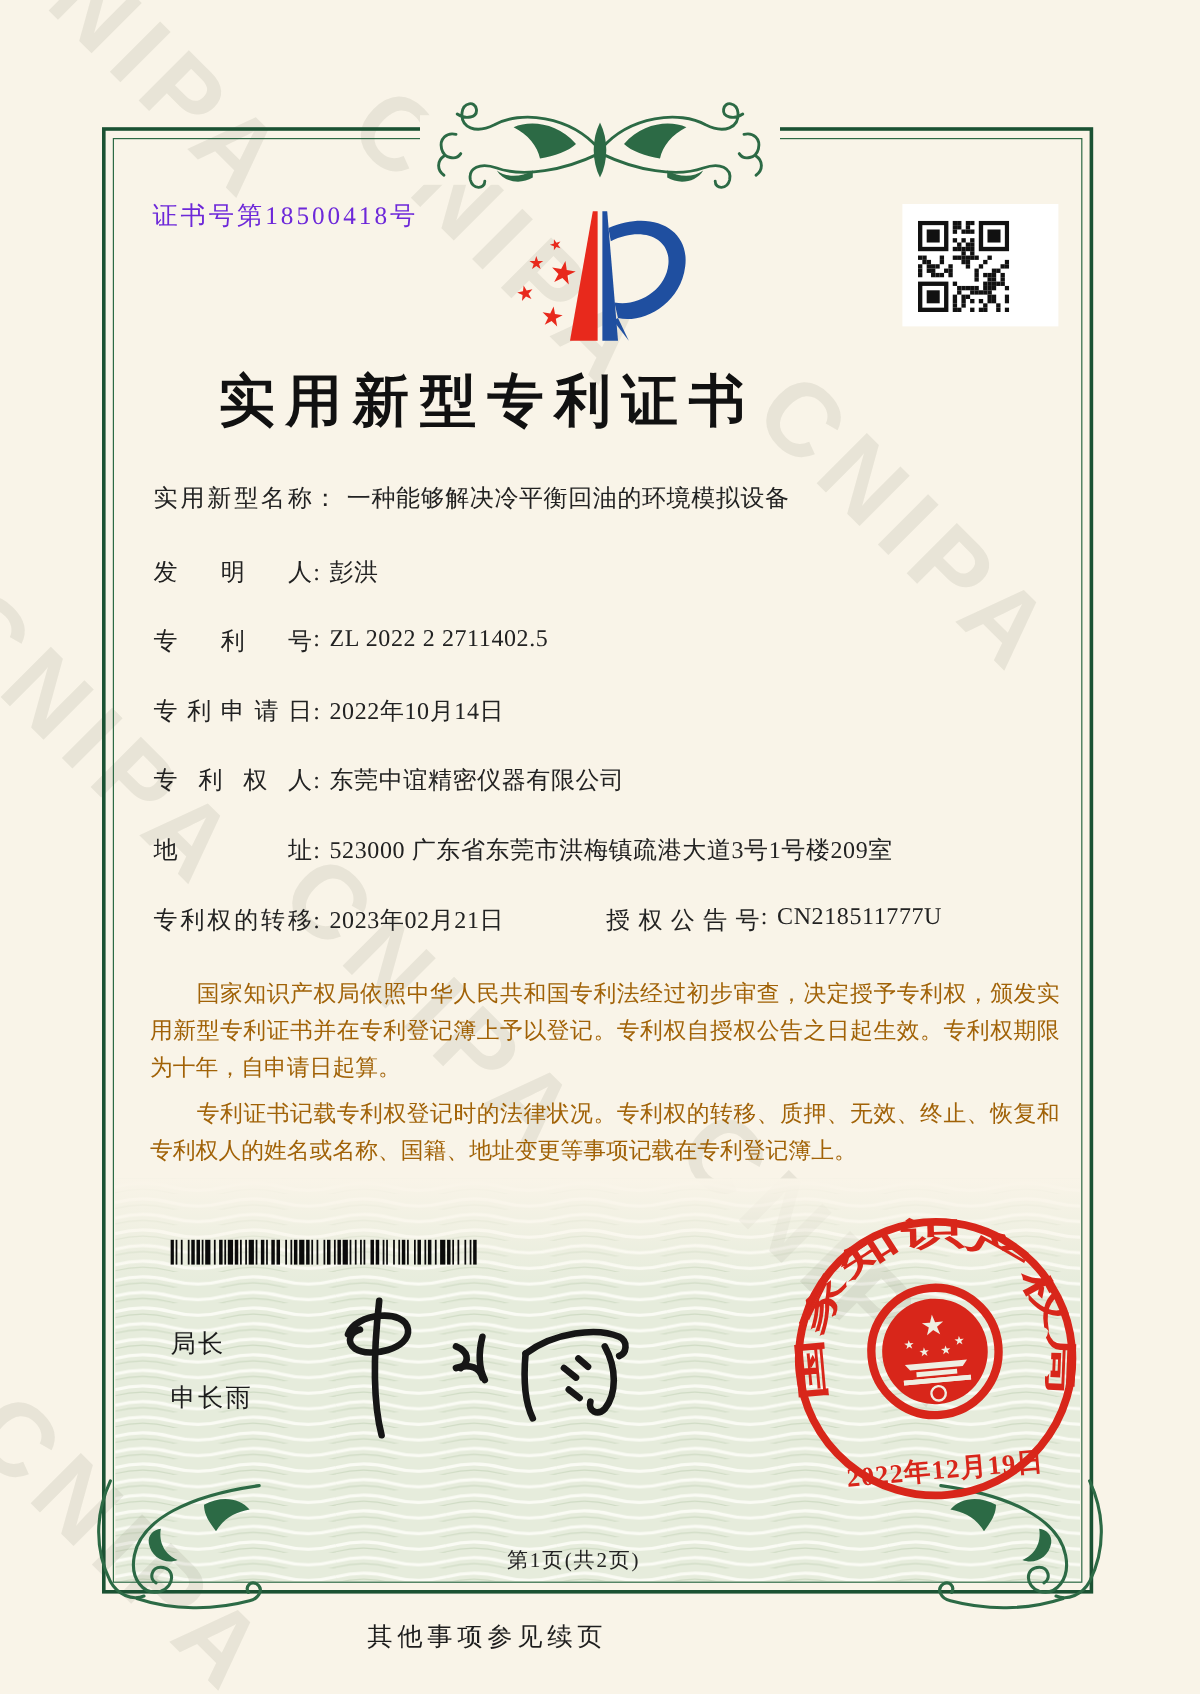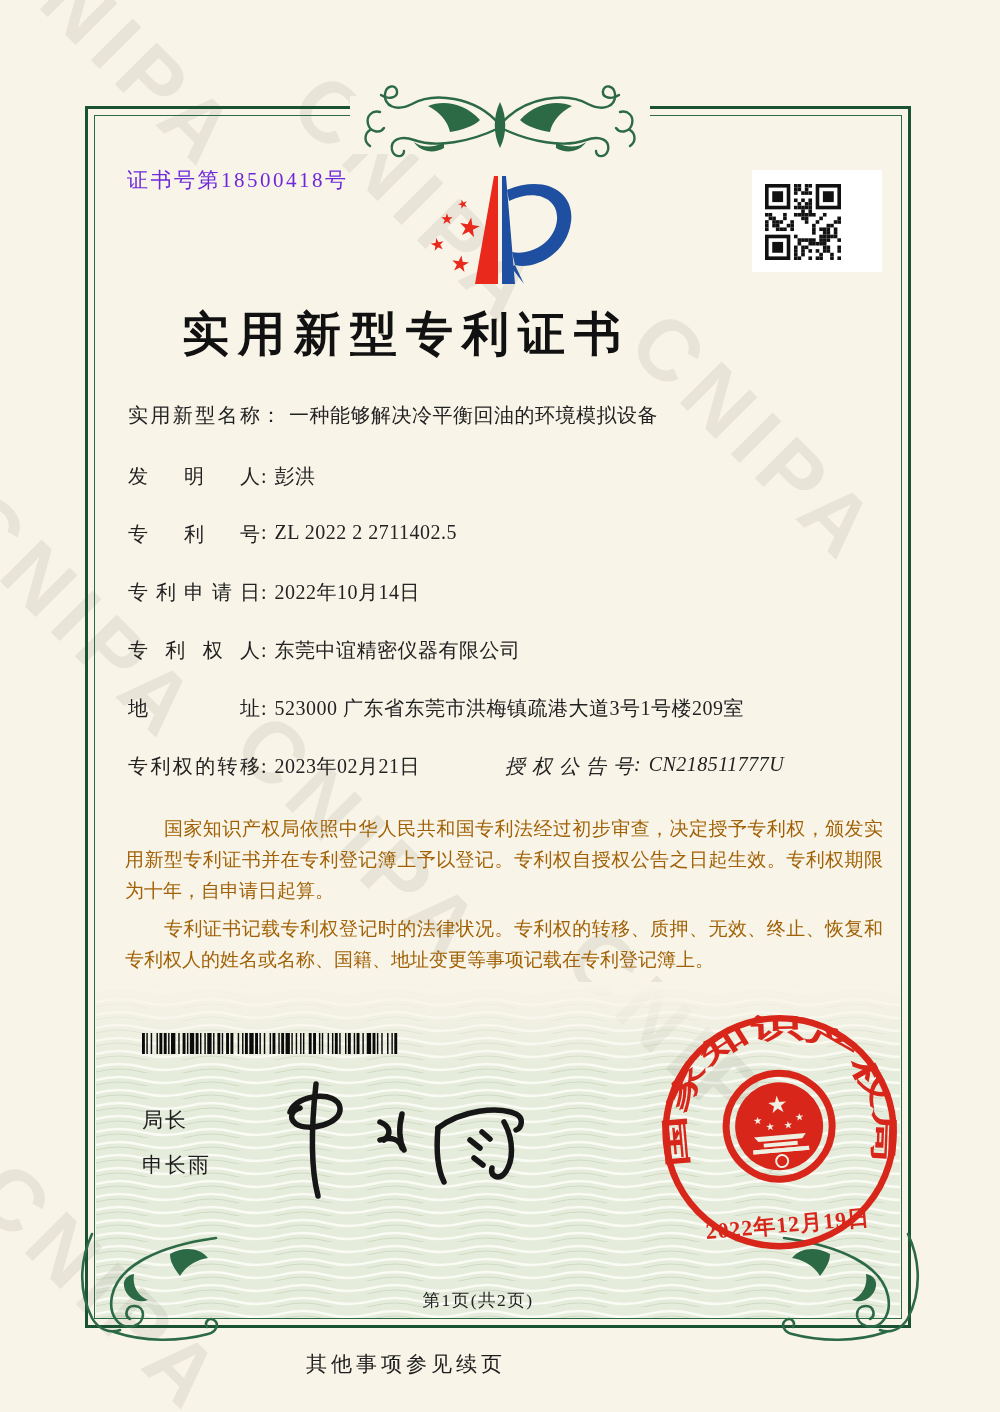--- a/index.html
+++ b/index.html
@@ -34,21 +34,21 @@
   .qrpanel svg{position:absolute;left:13px;top:14px;}
 
   .doc-title{position:absolute;left:0;top:303px;width:812px;z-index:5;text-align:center;
       font-size:47px;font-weight:bold;letter-spacing:9px;color:#111;}
 
   .row{position:absolute;left:128px;z-index:5;font-size:20px;color:#222;white-space:nowrap;}
   .row .lbl{display:inline-block;width:132px;text-align:justify;text-align-last:justify;
       -moz-text-align-last:justify;vertical-align:top;}
   .row .colon{display:inline-block;margin:0 2px 0 1px;}
   .row .val{display:inline-block;margin-left:6px;letter-spacing:0.5px;}
-  .row .pair2{position:absolute;left:377px;top:0;white-space:nowrap;font-style:italic;}
+  .row .pair2{position:absolute;left:377px;top:0;white-space:nowrap;}
   .row .lbl2{display:inline-block;width:128px;text-align:justify;text-align-last:justify;
       -moz-text-align-last:justify;vertical-align:top;}
 
   .paras{position:absolute;left:125px;top:813px;width:758px;z-index:5;}
   .paras p{margin:0 0 7px 0;font-size:19px;line-height:31px;text-align:justify;
       text-indent:2.05em;color:#a16207;}
 
   .barcode{position:absolute;left:142px;top:1033px;z-index:5;}
 
   .signer{position:absolute;left:142px;top:1106px;z-index:5;

